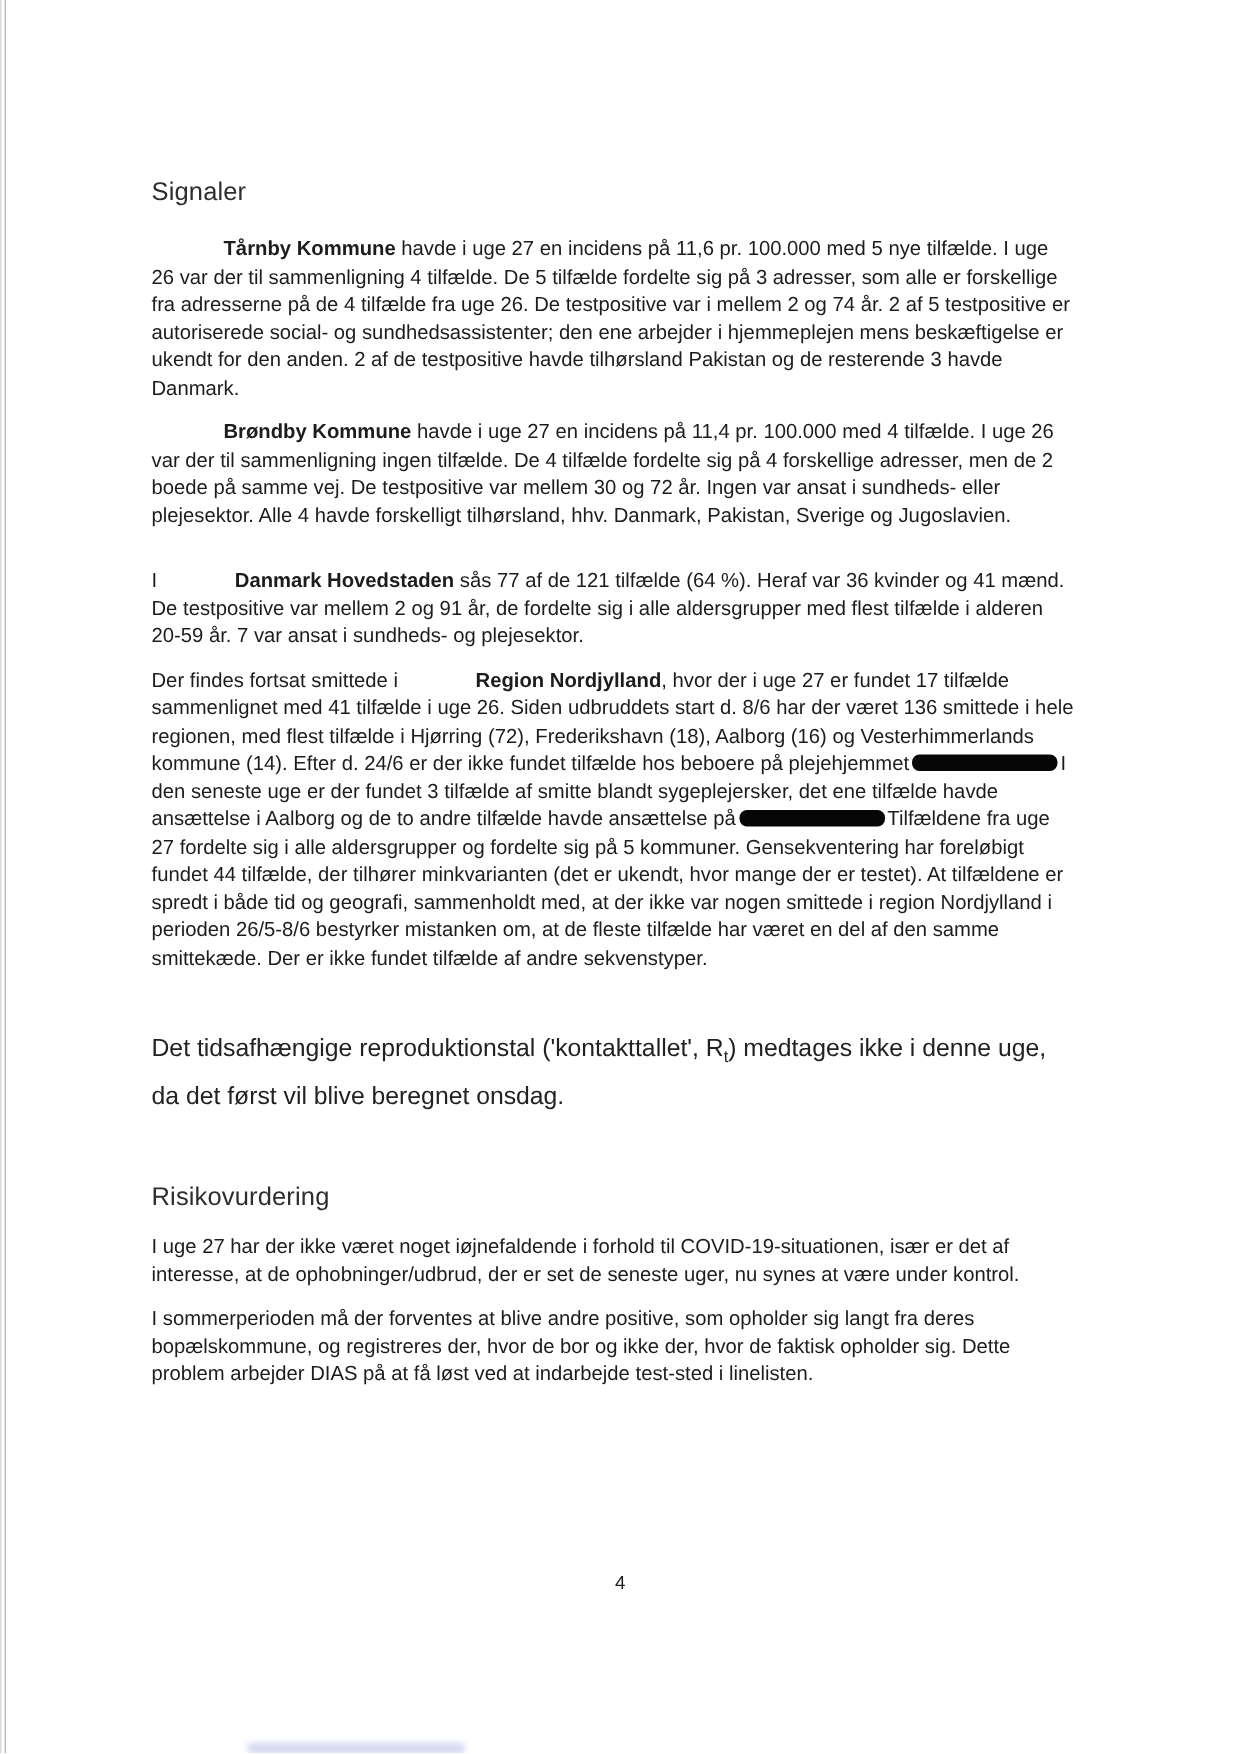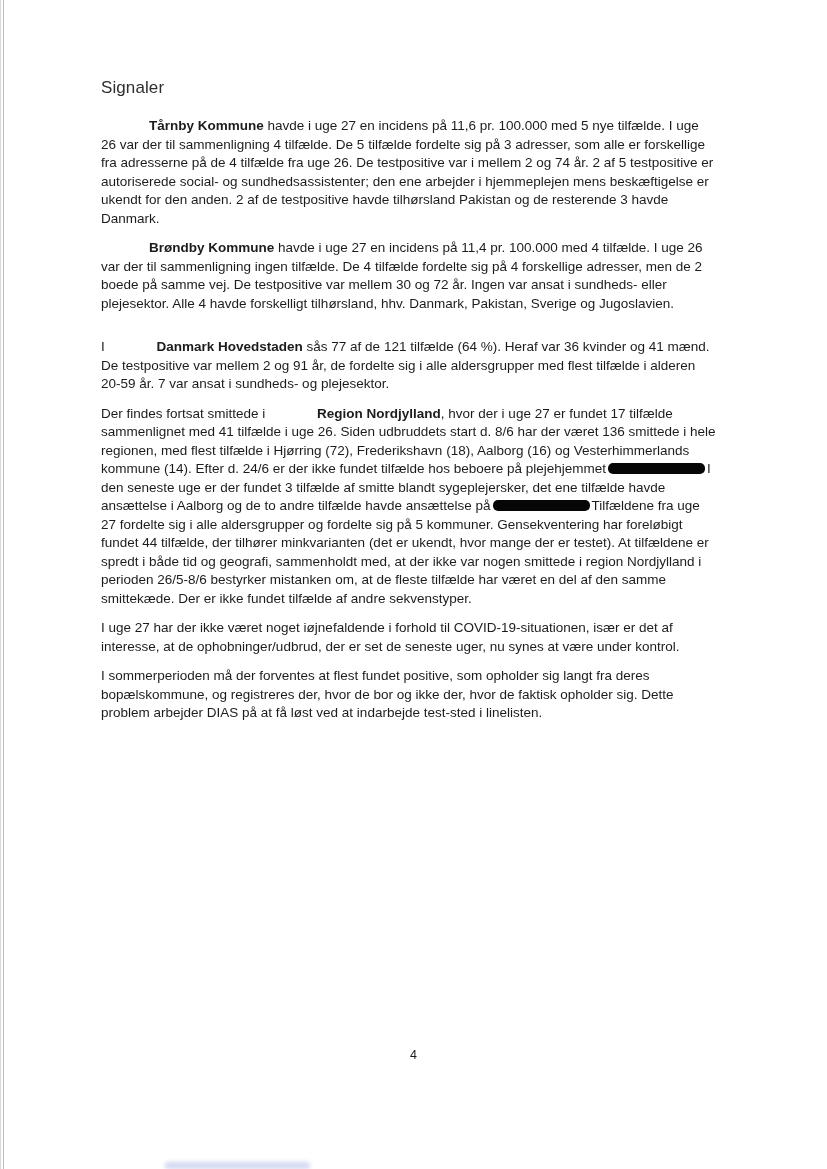--- a/index.html
+++ b/index.html
@@ -30,21 +30,21 @@
     top: 0;
     width: 1px;
     height: 100%;
     background: #d8d8d8;
   }
   .content {
     position: absolute;
     left: 101px;
     top: 0;
     width: 615px;
-    padding-top: 78px;
+    padding-top: 118px;
   }
   h1.section {
     font-weight: 400;
     font-size: 17px;
     color: #2e2e2e;
     margin: 0 0 19px 0;
     letter-spacing: 0.1px;
   }
   h1.risk {
     margin-top: 44px;
@@ -115,24 +115,26 @@
 
 
     <p><strong>Tårnby Kommune</strong><span> havde i uge 27 en incidens på 11,6 pr. 100.000 med 5 nye tilfælde. I uge 26 var der til sammenligning 4 tilfælde. De 5 tilfælde fordelte sig på 3 adresser, som alle er forskellige fra adresserne på de 4 tilfælde fra uge 26. De testpositive var i mellem 2 og 74 år. 2 af 5 testpositive er autoriserede social- og sundhedsassistenter; den ene arbejder i hjemmeplejen mens beskæftigelse er ukendt for den anden. 2 af de testpositive havde tilhørsland Pakistan og de resterende 3 havde Danmark.</span></p>
 
     <p><strong>Brøndby Kommune</strong><span> havde i uge 27 en incidens på 11,4 pr. 100.000 med 4 tilfælde. I uge 26 var der til sammenligning ingen tilfælde. De 4 tilfælde fordelte sig på 4 forskellige adresser, men de 2 boede på samme vej. De testpositive var mellem 30 og 72 år. Ingen var ansat i sundheds- eller plejesektor. Alle 4 havde forskelligt tilhørsland, hhv. Danmark, Pakistan, Sverige og Jugoslavien.</span></p>
 
     <p class="gap-before"><span>I </span><strong>Danmark Hovedstaden</strong><span> sås 77 af de 121 tilfælde (64 %). Heraf var 36 kvinder og 41 mænd. De testpositive var mellem 2 og 91 år, de fordelte sig i alle aldersgrupper med flest tilfælde i alderen 20-59 år. 7 var ansat i sundheds- og plejesektor.</span></p>
 
     <p><span>Der findes fortsat smittede i </span><strong>Region Nordjylland</strong><span>, hvor der i uge 27 er fundet 17 tilfælde sammenlignet med 41 tilfælde i uge 26. Siden udbruddets start d. 8/6 har der været 136 smittede i hele regionen, med flest tilfælde i Hjørring (72), Frederikshavn (18), Aalborg (16) og Vesterhimmerlands kommune (14). Efter d. 24/6 er der ikke fundet tilfælde hos beboere på plejehjemmet</span><span class="redaction"></span><span>I den seneste uge er der fundet 3 tilfælde af smitte blandt sygeplejersker, det ene tilfælde havde ansættelse i Aalborg og de to andre tilfælde havde ansættelse på</span><span class="redaction"></span><span>Tilfældene fra uge 27 fordelte sig i alle aldersgrupper og fordelte sig på 5 kommuner. Gensekventering har foreløbigt fundet 44 tilfælde, der tilhører minkvarianten (det er ukendt, hvor mange der er testet). At tilfældene er spredt i både tid og geografi, sammenholdt med, at der ikke var nogen smittede i region Nordjylland i perioden 26/5-8/6 bestyrker mistanken om, at de fleste tilfælde har været en del af den samme smittekæde. Der er ikke fundet tilfælde af andre sekvenstyper.</span></p>
 
+    <p class="big"><span>Det tidsafhængige reproduktionstal ('kontakttallet', R</span><sub>t</sub><span>) medtages ikke i denne uge, da det først vil blive beregnet onsdag.</span></p>
 
+    <h1 class="section risk">Risikovurdering</h1>
 
     <p>I uge 27 har der ikke været noget iøjnefaldende i forhold til COVID-19-situationen, især er det af interesse, at de ophobninger/udbrud, der er set de seneste uger, nu synes at være under kontrol.</p>
 
-    <p>I sommerperioden må der forventes at flest fundet positive, som opholder sig langt fra deres bopælskommune, og registreres der, hvor de bor og ikke der, hvor de faktisk opholder sig. Dette problem arbejder DIAS på at få løst ved at indarbejde test-sted i linelisten.</p>
+    <p>I sommerperioden må der forventes at blive andre positive, som opholder sig langt fra deres bopælskommune, og registreres der, hvor de bor og ikke der, hvor de faktisk opholder sig. Dette problem arbejder DIAS på at få løst ved at indarbejde test-sted i linelisten.</p>
 
   </div>
 
   <div class="pagenum">4</div>
 
   <div class="artifact"></div>
 </div>
 
 </body></html>

